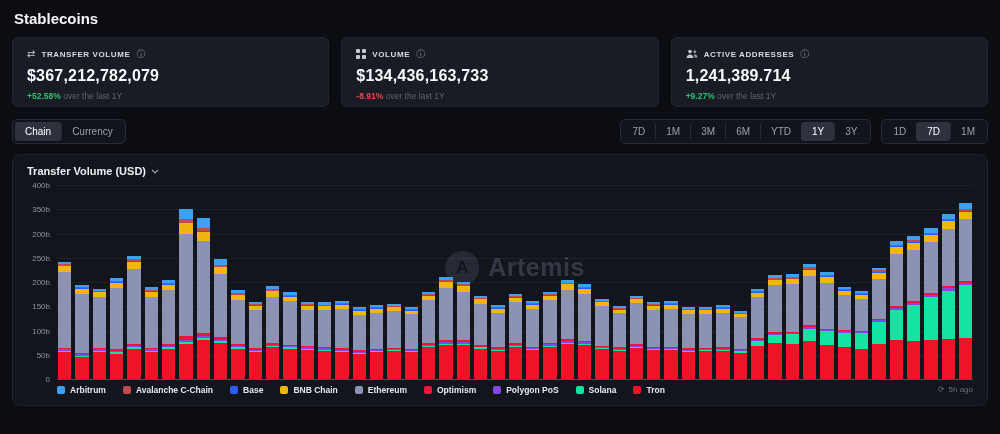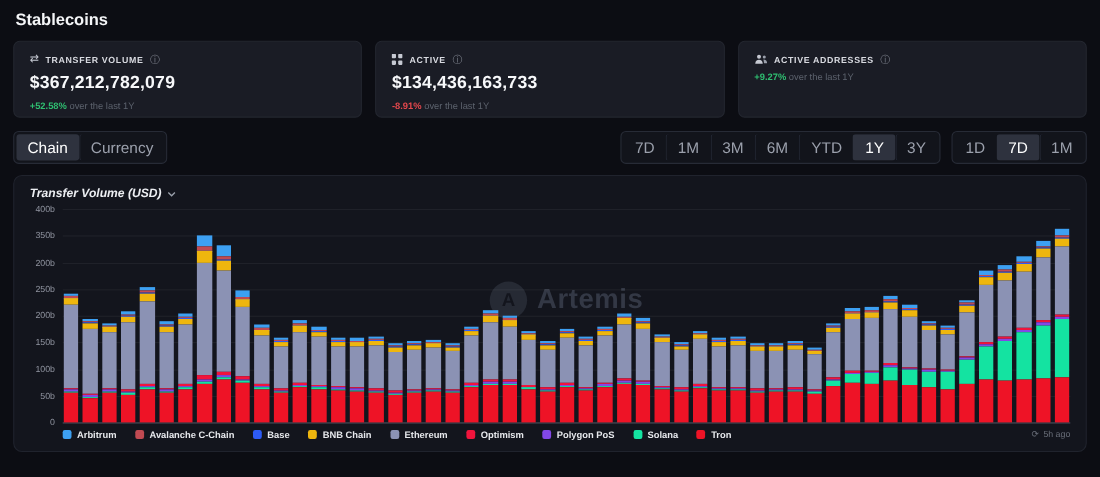--- a/index.html
+++ b/index.html
@@ -27,33 +27,33 @@
   .delta-up { color:#2fbf71; font-weight:700; }
   .delta-down { color:#e5484d; font-weight:700; }
 
   
   .controls-row { display:flex; justify-content:space-between; align-items:center; margin-top:12px; }
   .tab-group {
     display:flex; align-items:center; background:#12141b; border:1px solid #272b36;
     border-radius:5px; padding:2px;
   }
   .tab {
-    font-size:14px; color:#9ba0ac; padding:4px 10px; cursor:pointer; border-radius:3px;
+    font-size:10px; color:#9ba0ac; padding:4px 10px; cursor:pointer; border-radius:3px;
     white-space:nowrap; position:relative;
   }
   .tab + .tab { border-left:1px solid #252936; }
   .tab.selected { background:#2e323e; color:#ffffff; border-left-color:transparent; }
   .right-groups { display:flex; gap:10px; }
 
   
   .chart-card {
     margin-top:10px; background:#13151d; border:1px solid #20232d; border-radius:8px;
     padding:10px 14px 8px 14px; position:relative;
   }
-  .chart-header { display:flex; justify-content:space-between; align-items:center; margin-bottom:8px;font-style:italic; }
+  .chart-header { display:flex; justify-content:space-between; align-items:center; margin-bottom:8px; }
   .chart-title-wrap { display:flex; align-items:center; gap:5px; cursor:pointer; }
   .chart-title { font-size:11px; font-weight:600; color:#eceef2; }
   .chart-controls { display:flex; align-items:center; gap:16px; }
   .toggle-wrap { display:flex; align-items:center; gap:6px; }
   .toggle-label { font-size:9px; color:#e3e5ea; }
   .toggle {
     width:25px; height:13px; border-radius:7px; background:#3b4150; position:relative; cursor:pointer;
   }
   .toggle .knob {
     position:absolute; right:2px; top:2px; width:9px; height:9px; border-radius:50%; background:#99a0ad;
@@ -124,21 +124,21 @@
   <div class="stat-card">
     <div class="stat-head">
       <span class="stat-icon">
         <svg width="10" height="10" viewBox="0 0 10 10">
             <rect x="0" y="0" width="4" height="4" rx="1" fill="#c6c9d2"></rect>
             <rect x="6" y="0" width="4" height="4" rx="1" fill="#c6c9d2"></rect>
             <rect x="0" y="6" width="4" height="4" rx="1" fill="#c6c9d2"></rect>
             <rect x="6" y="6" width="4" height="4" rx="1" fill="#c6c9d2"></rect>
           </svg>
       </span>
-      <span class="stat-label">ACTIVE</span>
+      <span class="stat-label">VOLUME</span>
       <span class="info-icon">ⓘ</span>
     </div>
     <div class="stat-value">$134,436,163,733</div>
     <div class="stat-delta">
       <span class="delta-down">-8.91%</span>
       <span>over the last 1Y</span>
     </div>
   </div>
 
   <div class="stat-card">
@@ -147,20 +147,21 @@
         <svg width="12" height="10" viewBox="0 0 12 10">
             <circle cx="4" cy="2.6" r="1.8" fill="#c6c9d2"></circle>
             <path d="M0.6 9 C0.6 6.6 2 5.4 4 5.4 C6 5.4 7.4 6.6 7.4 9 Z" fill="#c6c9d2"></path>
             <circle cx="8.8" cy="2.8" r="1.4" fill="#9ba0ac"></circle>
             <path d="M8 5.2 C10.2 5.2 11.4 6.4 11.4 8.6 L8.6 8.6" fill="#9ba0ac"></path>
           </svg>
       </span>
       <span class="stat-label">ACTIVE ADDRESSES</span>
       <span class="info-icon">ⓘ</span>
     </div>
+    <div class="stat-value">1,241,389.714</div>
     <div class="stat-delta">
       <span class="delta-up">+9.27%</span>
       <span>over the last 1Y</span>
     </div>
   </div>
 </div>
 
 <div class="controls-row">
   <div class="tab-group" id="view-tabs">
       <div class="tab selected">Chain</div>

